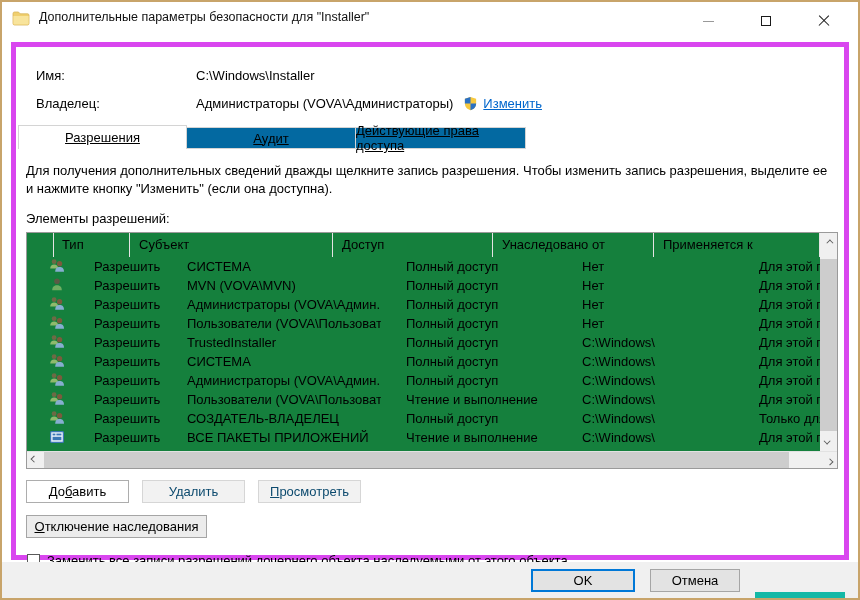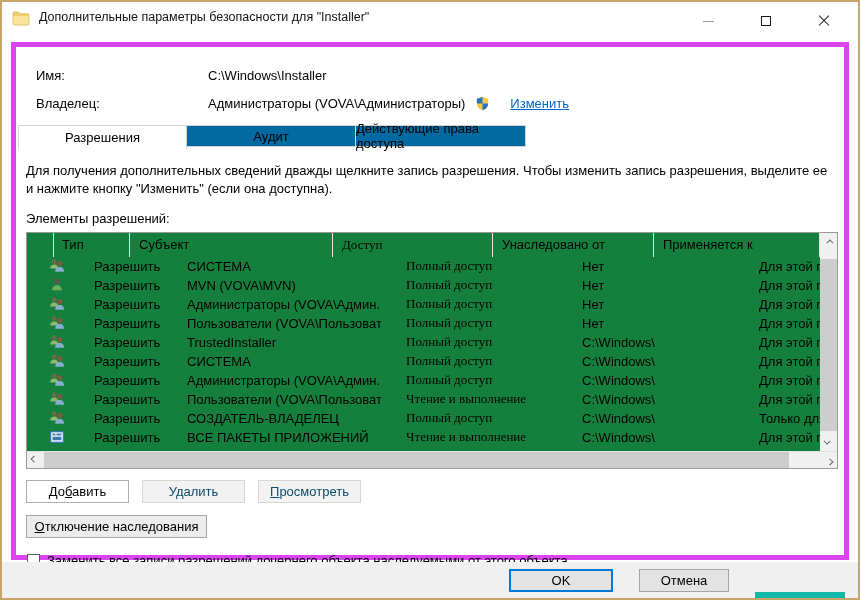--- a/index.html
+++ b/index.html
@@ -20,47 +20,47 @@
   .glyph-close::before { transform:rotate(45deg); }
   .glyph-close::after { transform:rotate(-45deg); }
   .ctl { display:flex; align-items:center; justify-content:center; width:24px; height:18px; cursor:default; }
 
   
   .panel { position:absolute; left:9px; right:9px; top:40px; bottom:38px; background:#fff; border:5px solid #d946ef; }
 
   .info { padding:14px 20px 0 20px; }
   .info-row { display:flex; align-items:center; height:28px; }
   .info-label { width:160px; }
-  .info-value { white-space:nowrap;margin-left:12px; }
-  .owner-extra { display:flex; align-items:flex-start; margin-left:10px; gap:20px; }
+  .info-value { white-space:nowrap; }
+  .owner-extra { display:flex; align-items:flex-start; margin-left:10px; gap:5px; }
   .link { color:#0066cc; text-decoration:underline; cursor:pointer; }
 
   
-  .tabs { display:flex; margin:8px 0 0 2px; }
+  .tabs { display:flex; align-items:flex-end; margin:8px 0 0 2px;text-decoration:underline; }
   .tab { height:22px; display:flex; align-items:center; justify-content:center; border:1px solid #d4d4d4; background:#0369a1; margin-left:-1px; cursor:default; }
   .tab.active { height:24px; background:#fff; border-bottom:none; position:relative; z-index:2; }
   .tab-permissions { width:169px; margin-left:0; }
   .tab-audit { width:170px; }
   .tab-effective { width:171px; }
 
   .tab-body { padding:13px 6px 0 10px; }
   .description { width:812px; line-height:1.38; margin-bottom:13px; }
   .list-label { margin-bottom:6px; }
 
   
   .tbl { position:relative; height:237px; border:1px solid #9a9a9a; background:#15803d; overflow:hidden; }
   .tbl-header { display:flex; height:24px; margin-right:17px; align-items:stretch; }
   .hcell { display:flex; align-items:center; padding-left:9px; border-right:1px solid #e4e4e4; white-space:nowrap; overflow:hidden; }
   .tbody { }
   .trow { display:flex; height:19px; align-items:center; margin-right:17px; }
   .cell { white-space:nowrap; overflow:hidden; padding-left:9px;margin-left:16px; }
   .c-icon { width:27px; flex:0 0 27px; display:flex; align-items:center; justify-content:center; padding-left:0; }
   .c-type { width:76px; flex:0 0 76px; padding-left:8px; }
   .c-subject { width:203px; flex:0 0 203px; }
-  .c-access { width:160px; flex:0 0 160px;font-family:Liberation Serif, serif; }
+  .c-access { width:160px; flex:0 0 160px; }
   .c-inherited { width:161px; flex:0 0 161px; }
   .c-applies { flex:1 1 auto; }
   .c-icon svg { display:block; }
 
   
   .vscroll { position:absolute; top:0; right:0; bottom:17px; width:17px; background:#f0f0f0; }
   .vscroll .sb-btn { position:absolute; left:0; width:17px; height:17px; display:flex; align-items:center; justify-content:center; }
   .vscroll .sb-up { top:0; }
   .vscroll .sb-down { bottom:0; }
   .vthumb { position:absolute; left:0; right:0; top:26px; height:172px; background:#cdcdcd; }
@@ -79,21 +79,21 @@
   .btn { height:23px; font-family:"Liberation Sans", sans-serif; font-size:13px; color:#000; background:#fff; border:1px solid #adadad; cursor:default; }
   .btn.gray { background:#ececec; border-color:#a5a5a5; }
   .btn.disabled { background:#f2f2f2; border-color:#d6d6d6; color:#0c4a6e; }
   .actions { display:flex; gap:13px; margin-top:11px; }
   .actions .btn { width:103px; }
   .btn-disable-inh { margin-top:12px; width:181px; }
   .replace-row { display:flex; align-items:center; gap:7px; margin-top:15px; padding-left:1px; }
   .checkbox { width:13px; height:13px; border:1px solid #5a5a5a; background:#fff; flex:0 0 13px; }
 
   
-  .footer { position:absolute; left:0; right:0; bottom:0; height:36px; background:#f0f0f0; display:flex; align-items:center; justify-content:flex-end; gap:26px; padding-right:13px; }
+  .footer { position:absolute; left:0; right:0; bottom:0; height:36px; background:#f0f0f0; display:flex; align-items:center; justify-content:flex-end; gap:15px; padding-right:13px; }
   .footer .btn { width:90px; background:#e3e3e3; border-color:#a5a5a5; }
   .footer .btn-ok { width:104px; border:2px solid #0078d7; }
   .footer .btn.disabled { background:#e9e9e9; border:6px solid #14b8a6; color:#0c4a6e;margin-top:46px; }
 
   u { text-decoration:underline; }
 </style>
 </head>
 <body>
 
 <div class="window">

